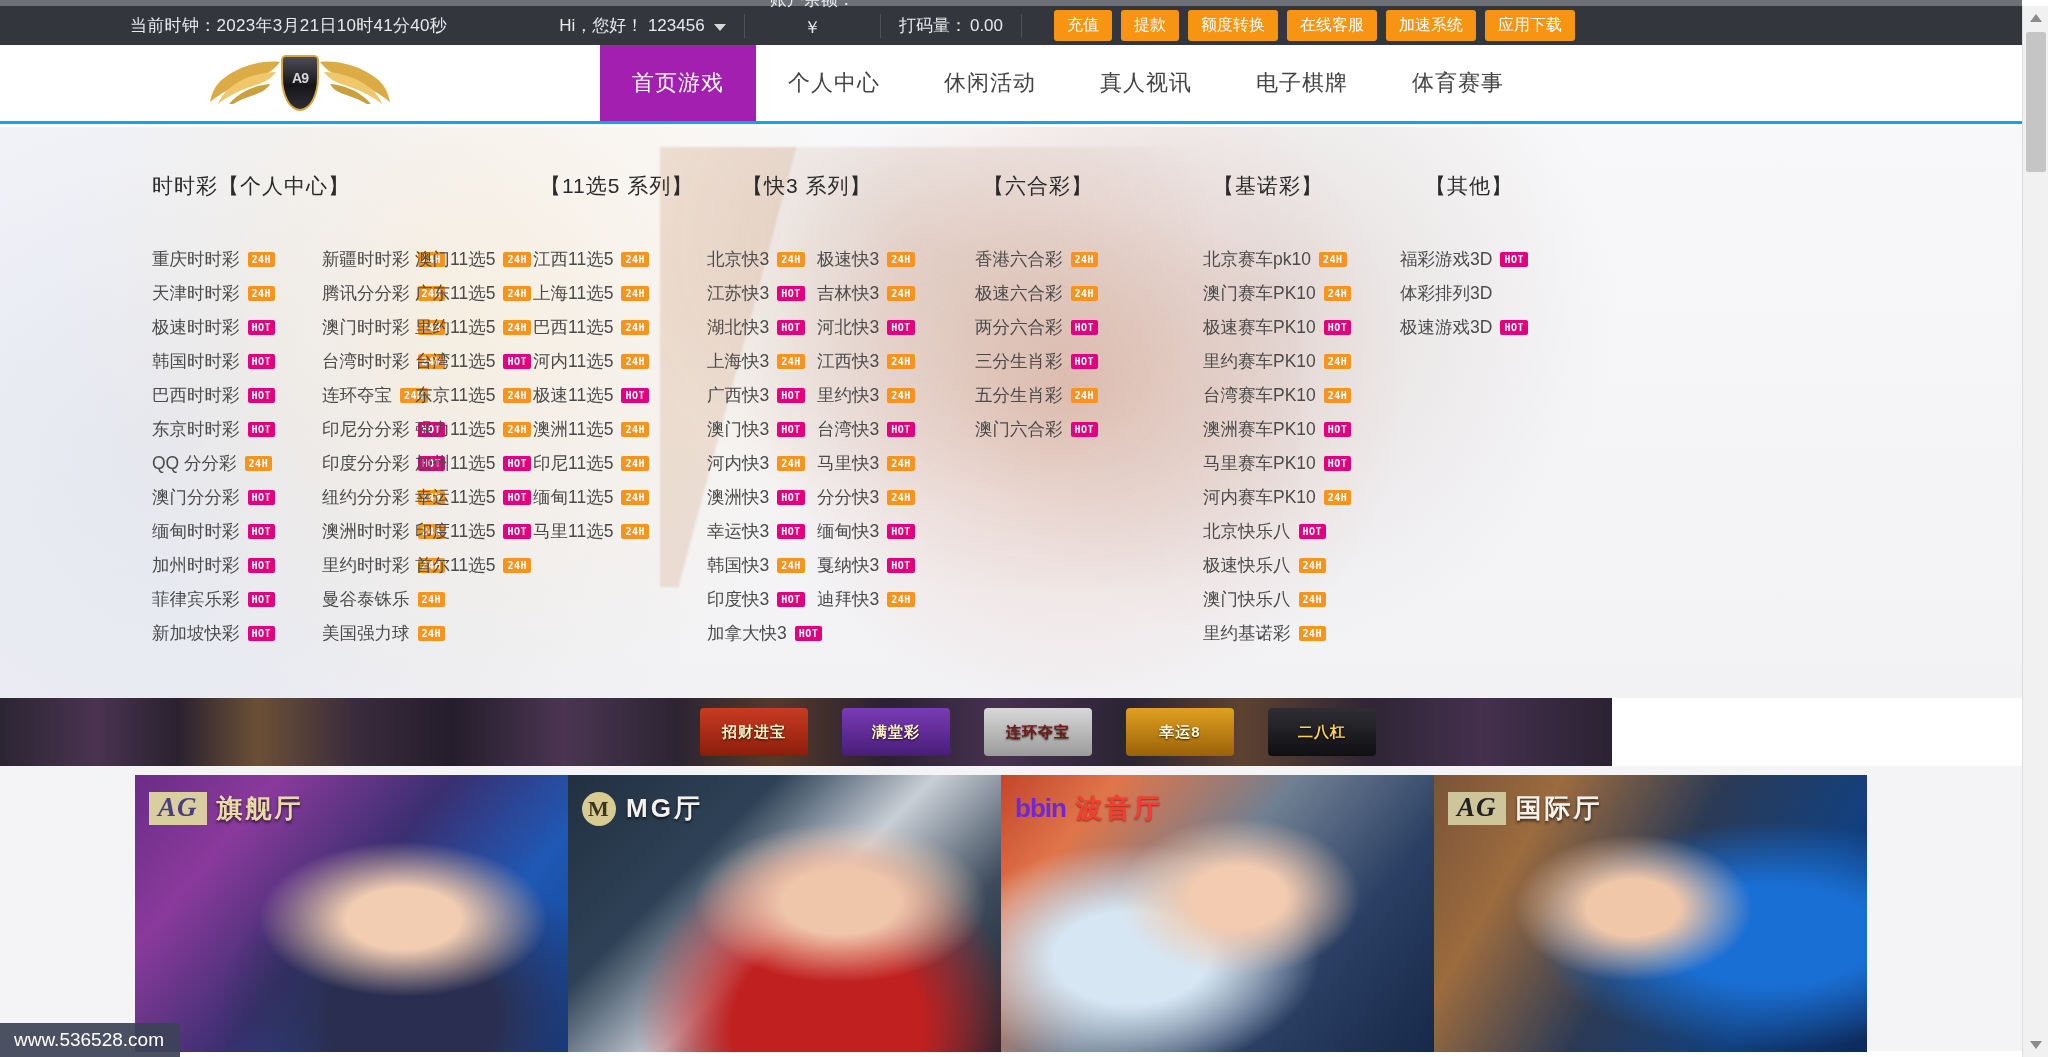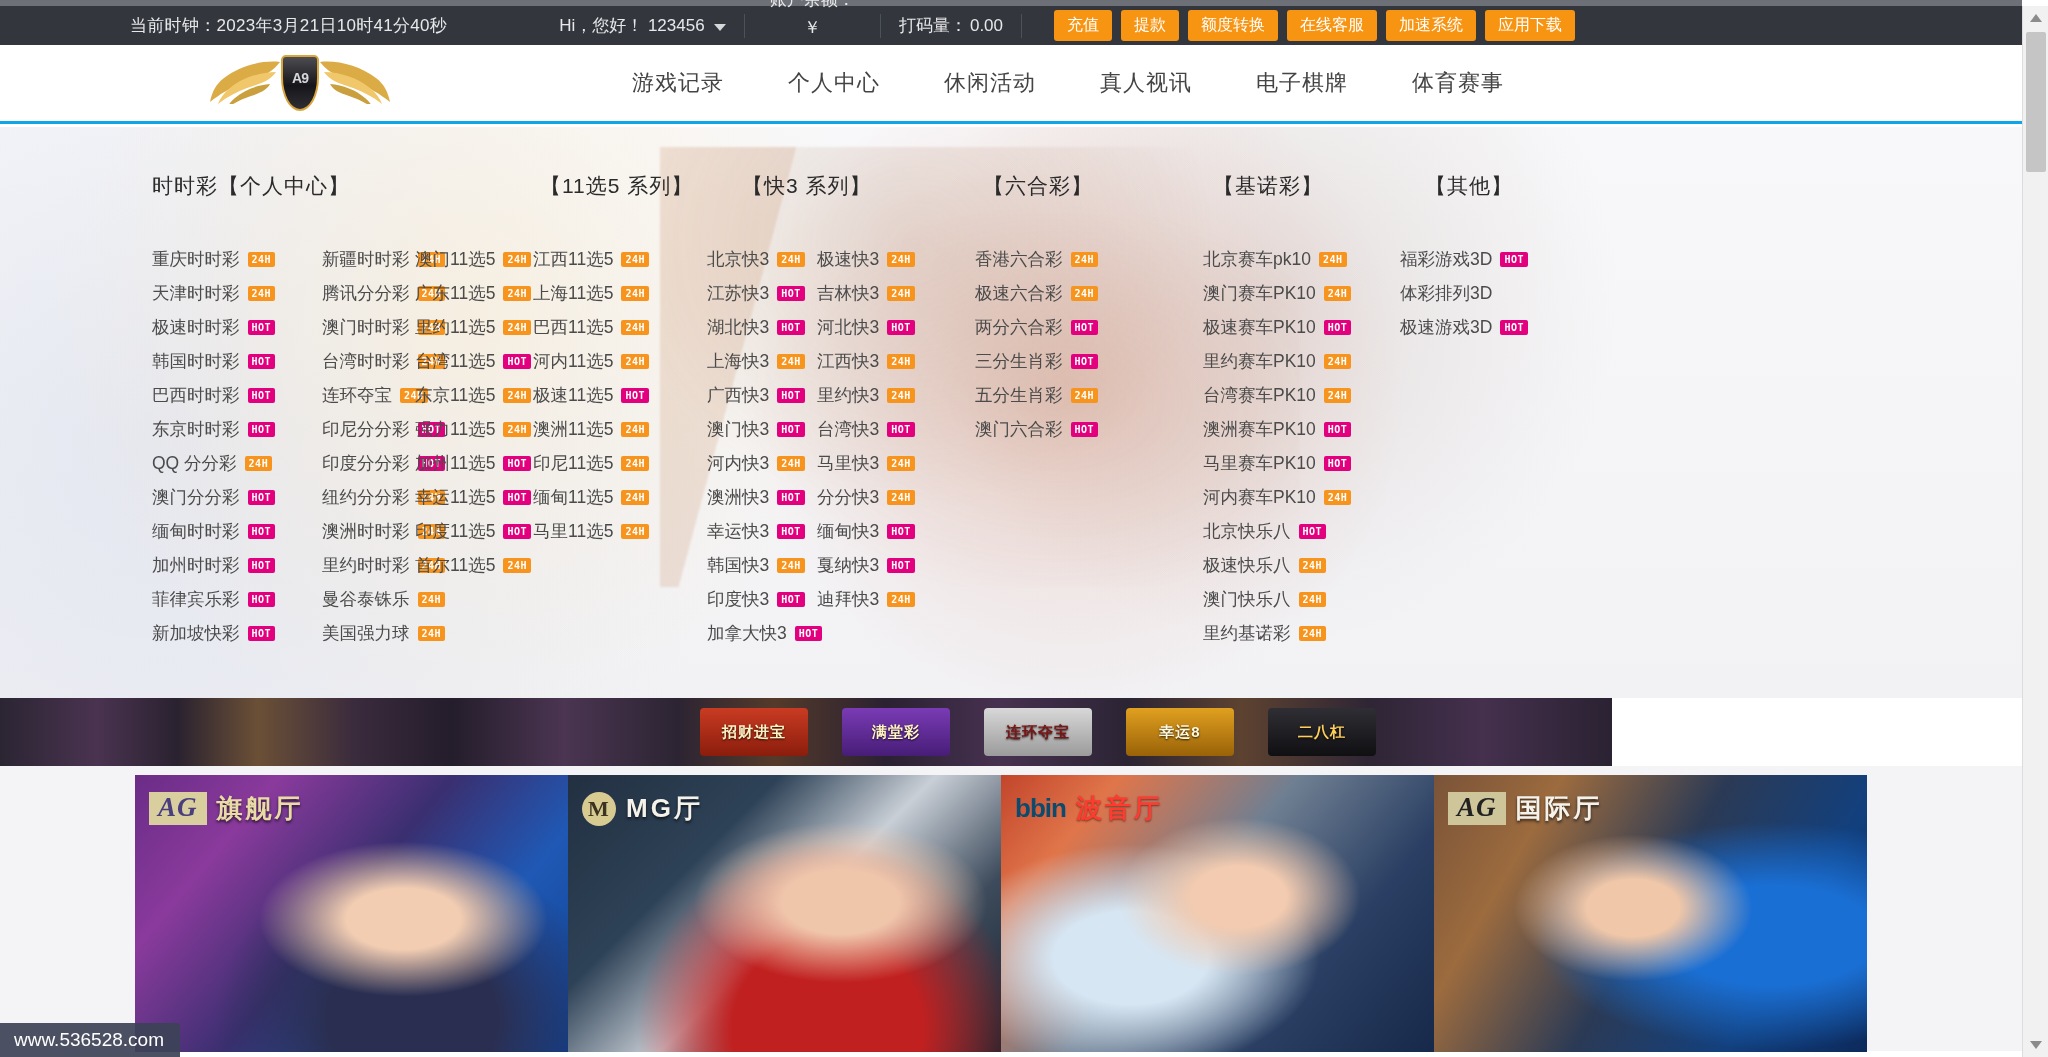--- a/index.html
+++ b/index.html
@@ -196,21 +196,21 @@
   .brand-box.mg {
     background: none; color: #efe3b6; display: flex; align-items: center; gap: 7px;
     font-style: normal; font-family: "Liberation Sans", sans-serif; font-size: 25px; padding: 0;
   }
   .mg-circle {
     width: 34px; height: 34px; border-radius: 50%; background: #d8cb92;
     display: flex; align-items: center; justify-content: center;
     color: #3c3420; font-size: 22px; font-weight: bold; font-family: "Liberation Serif", serif;
   }
   .brand-box.bbin {
-    background: none; color: #0c4a6e; padding: 0; font-style: normal;
+    background: none; color: #6d28d9; padding: 0; font-style: normal;
     font-family: "Liberation Sans", sans-serif; font-weight: bold; font-size: 26px;
     letter-spacing: -1px;
   }
   .brand-box.ag4 { background: #cfc59a; color: #222; }
   .card-title {
     color: #e9dba6; font-size: 26px; font-weight: bold; letter-spacing: 3px;
     text-shadow: 0 2px 3px rgba(0,0,0,.65);
   }
   .card-title.red { color: #ff3b2f; text-shadow: 0 1px 2px rgba(0,0,0,.5); }
   .card-title.white { color: #f4f2ea; }
@@ -285,21 +285,21 @@
               <path d="M70 4C52 2 30 8 14 20 6 26 2 34 0 44c10-8 20-14 32-18 14-5 28-9 38-22z" opacity=".95"></path>
               <path d="M66 14C50 14 32 20 20 30c-6 5-10 10-12 16 9-7 18-12 29-16 12-4 23-7 29-16z" fill="#f0c76a"></path>
               <path d="M60 26c-13 1-26 6-35 14-4 3-6 6-8 10 7-5 15-9 24-12 9-3 16-6 19-12z" fill="#caa03f"></path>
             </g>
           </svg>
         </div>
         <div class="shield">A9</div>
       </div>
     </div>
     <div class="nav-items">
-      <div class="nav-item">游戏记录</div>
+      <div class="nav-item active">首页游戏</div>
       <div class="nav-item">个人中心</div>
       <div class="nav-item">休闲活动</div>
       <div class="nav-item">真人视讯</div>
       <div class="nav-item">电子棋牌</div>
       <div class="nav-item">体育赛事</div>
     </div>
   </div>
 
   <div class="panel">
     <div class="panel-bg"></div>

